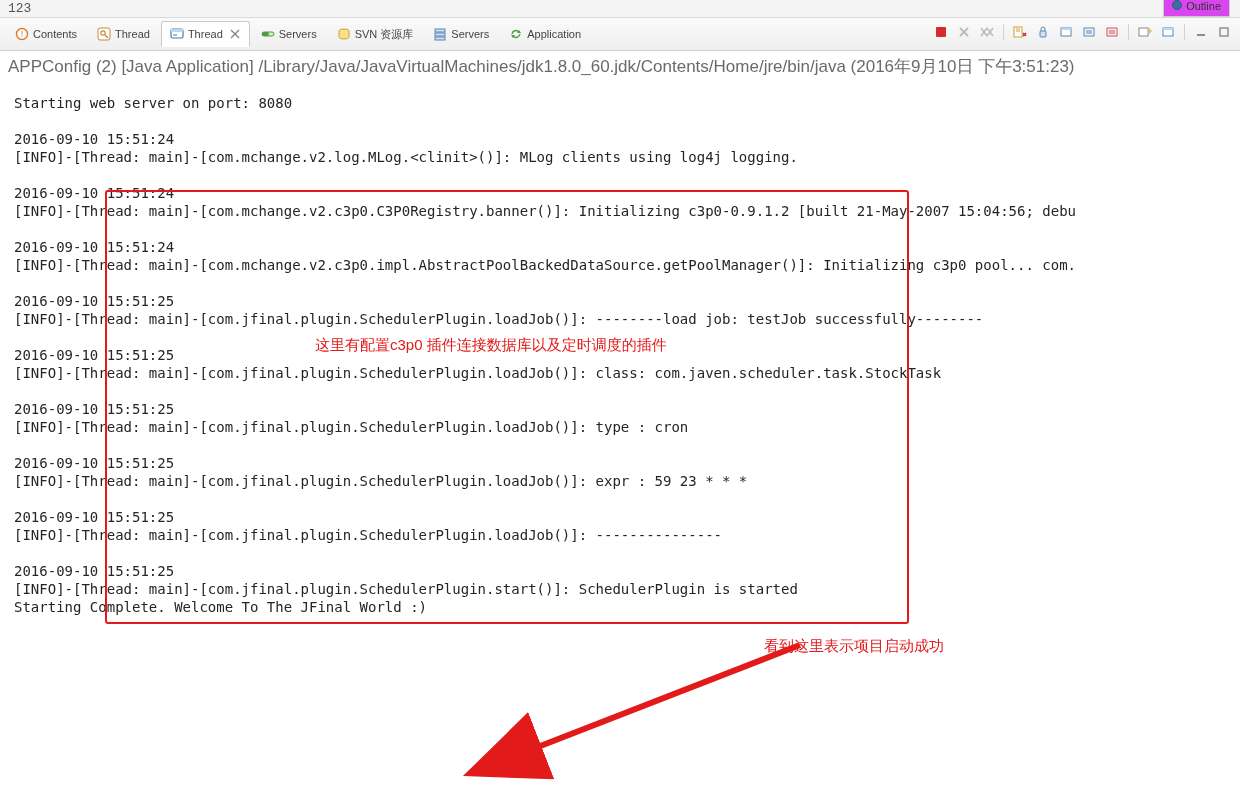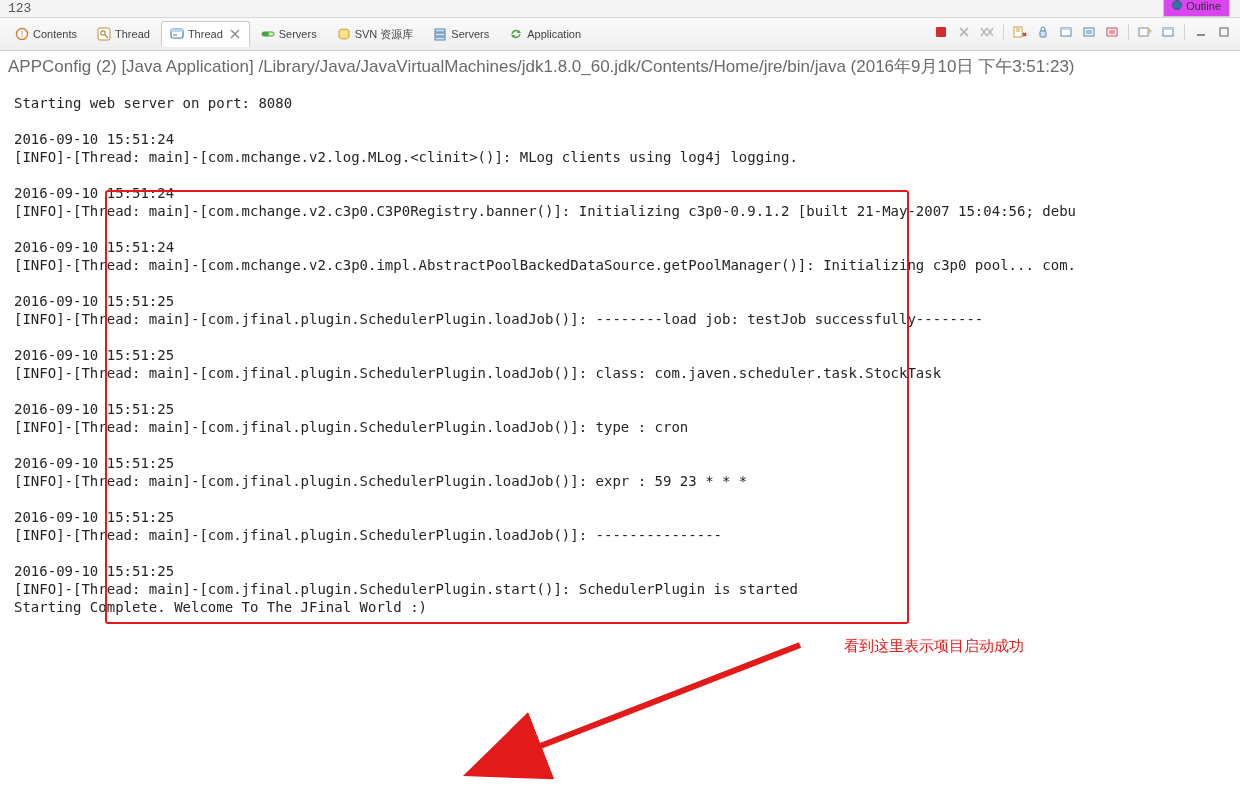--- a/index.html
+++ b/index.html
@@ -231,21 +231,22 @@
 <span>[INFO]-[Thread: main]-[com.jfinal.plugin.SchedulerPlugin.loadJob()]: expr : 59 23 * * *</span>
 <span></span>
 <span>2016-09-10 15:51:25</span>
 <span>[INFO]-[Thread: main]-[com.jfinal.plugin.SchedulerPlugin.loadJob()]: ---------------</span>
 <span></span>
 <span>2016-09-10 15:51:25</span>
 <span>[INFO]-[Thread: main]-[com.jfinal.plugin.SchedulerPlugin.start()]: SchedulerPlugin is started</span>
 <span>Starting Complete. Welcome To The JFinal World :)</span></pre>
 
   <div class="red-box" style="left:105px;top:110px;width:800px;height:430px"></div>
-  <div class="anno" style="left:844px;top:557px">看到这里表示项目启动成功</div>
+  <div class="anno" style="left:315px;top:256px">这里有配置c3p0 插件连接数据库以及定时调度的插件</div>
+  <div class="anno" style="left:764px;top:557px">看到这里表示项目启动成功</div>
 
   <svg style="position:absolute;left:500px;top:555px;overflow:visible" width="320" height="130">
     <defs>
       <marker id="ah" markerWidth="14" markerHeight="14" refX="2" refY="6" orient="auto">
         <polygon points="0,0 14,6 0,12" fill="#e21a1a"></polygon>
       </marker>
     </defs>
     <line x1="300" y1="10" x2="30" y2="115" stroke="#e21a1a" stroke-width="6" marker-end="url(#ah)"></line>
   </svg>
 </div>

